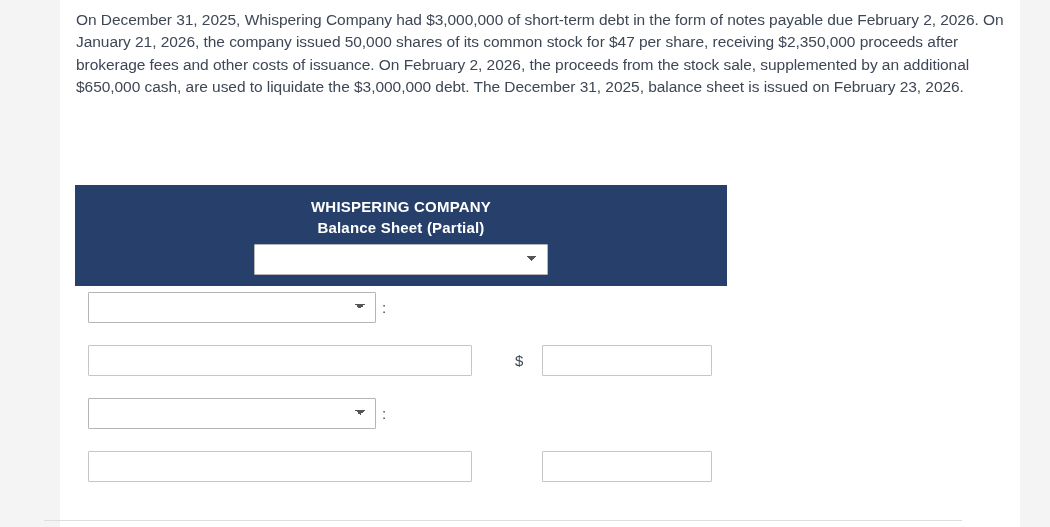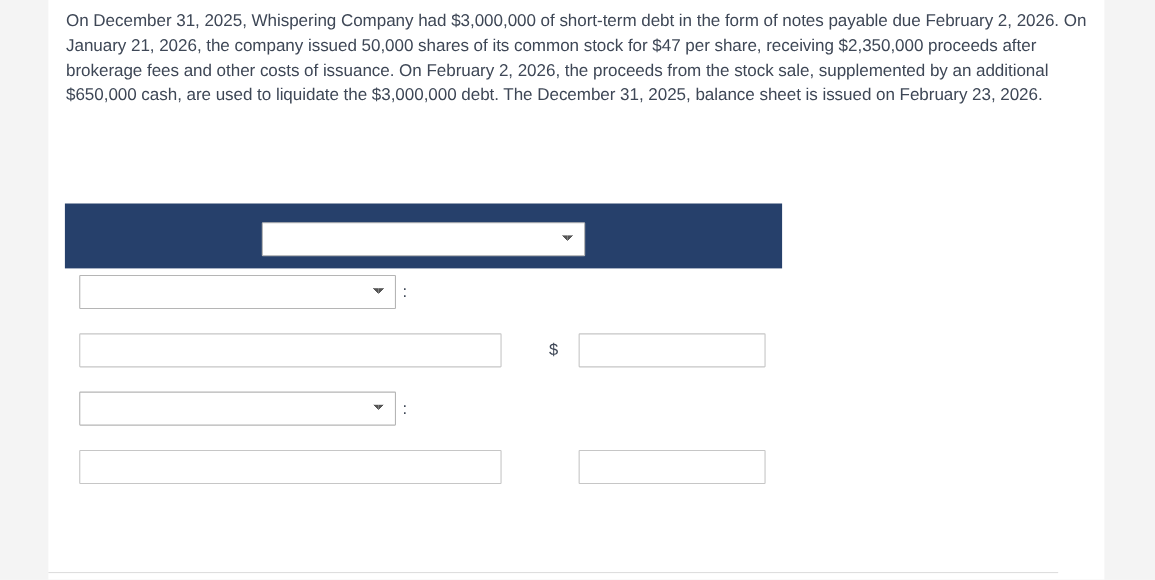--- a/index.html
+++ b/index.html
@@ -18,21 +18,21 @@
 
   
   .page-shell {
     position: relative;
     width: 1050px;
     height: 527px;
     background: #f4f4f4;
   }
   .content-column {
     position: absolute;
-    left: 44px;
+    left: 60px;
     top: 0;
     width: 960px;
     height: 527px;
     background: #ffffff;
   }
 
   .question-body {
     position: absolute;
     left: 16px;
     top: 0;
@@ -197,20 +197,22 @@
     <div class="question-body">
 
       <p class="prompt prompt-intro">On December 31, 2025, Whispering Company had $3,000,000 of short-term debt in the form of notes payable due February 2, 2026. On January 21, 2026, the company issued 50,000 shares of its common stock for $47 per share, receiving $2,350,000 proceeds after brokerage fees and other costs of issuance. On February 2, 2026, the proceeds from the stock sale, supplemented by an additional $650,000 cash, are used to liquidate the $3,000,000 debt. The December 31, 2025, balance sheet is issued on February 23, 2026.</p>
 
 
     </div>
 
     <div class="statement">
 
       <div class="statement-header">
+        <div class="statement-title">WHISPERING COMPANY</div>
+        <div class="statement-subtitle">Balance Sheet (Partial)</div>
         <div class="header-select-wrap">
           <select class="ui-select header-select"><option value=""></option></select>
         </div>
       </div>
 
       <div class="statement-rows">
 
         <div class="row">
           <div class="cell-account">
             <select class="ui-select account-select"><option value=""></option></select>

